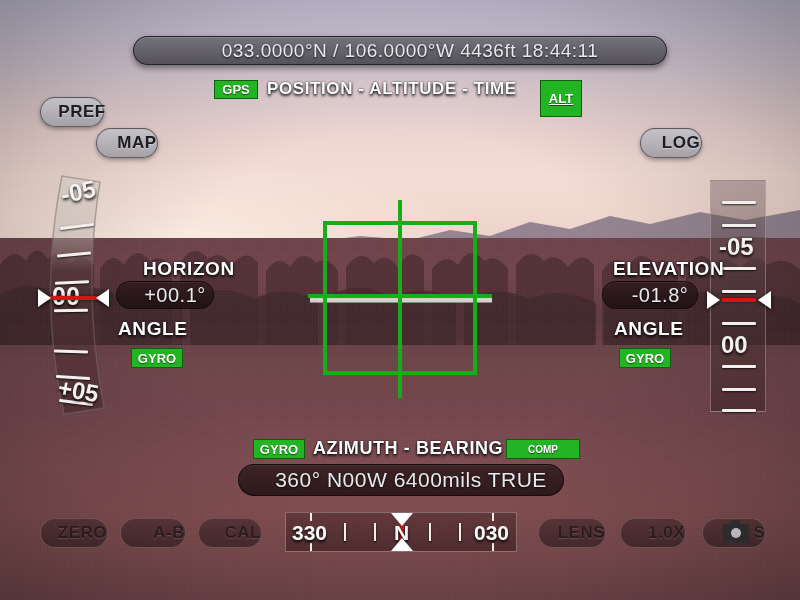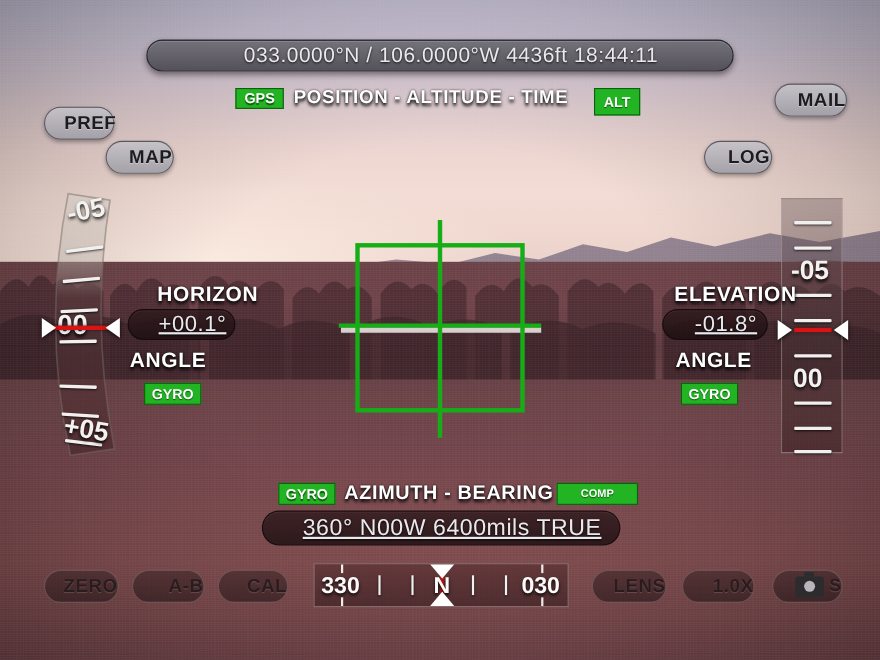--- a/index.html
+++ b/index.html
@@ -107,21 +107,20 @@
   }
   .readout-bar {
     background: linear-gradient(180deg, rgba(112,110,118,0.95), rgba(78,76,84,0.95));
     border: 1px solid rgba(30,28,34,0.9);
     box-shadow: 0 3px 6px rgba(0,0,0,0.45), inset 0 1px 0 rgba(255,255,255,0.18);
   }
   .readout-dark {
     background: linear-gradient(180deg, rgba(44,24,26,0.78), rgba(28,14,16,0.82));
     border: 1px solid rgba(20,10,12,0.9);
     box-shadow: inset 0 1px 0 rgba(255,255,255,0.07);
-    text-decoration: underline;
   }
   .badge {
     position: absolute;
     display: flex;
     align-items: center;
     justify-content: center;
     background: #22b422;
     border: 1px solid #0d5e0d;
     color: #ffffff;
     font-weight: 700;
@@ -292,32 +291,29 @@
   </svg>
 
   <div class="pill readout-bar" id="status-bar" style="left:133px; top:36px; width:534px; height:29px; font-size:19px;">
     <span>033.0000°N / 106.0000°W    4436ft    18:44:11</span>
   </div>
 
   <div class="badge" style="left:214px; top:80px; width:44px; height:19px; font-size:13px;">
     <span>GPS</span>
   </div>
   <div class="hud-label" style="left:267px; top:79px; font-size:17px;">POSITION - ALTITUDE - TIME</div>
-  <div class="badge" style="left:540px; top:80px; width:42px; height:25px; font-size:13px;">
+  <div class="badge" style="left:540px; top:80px; width:42px; height:37px; font-size:13px;text-decoration:underline;">
     <span>ALT</span>
   </div>
 
   <div class="pill btn-light" style="left:40px; top:76px; width:64px; height:30px; font-size:17px;margin-top:21px;">
     <span>PREF</span>
   </div>
   <div class="pill btn-light" style="left:96px; top:128px; width:62px; height:30px; font-size:17px;">
     <span>MAP</span>
-  </div>
-  <div class="pill btn-light" style="left:704px; top:76px; width:66px; height:30px; font-size:17px;">
-    <span>MAIL</span>
   </div>
   <div class="pill btn-light" style="left:640px; top:128px; width:62px; height:30px; font-size:17px;">
     <span>LOG</span>
   </div>
 
   <div id="horizon-gauge" style="position:absolute; left:30px; top:170px; width:100px; height:250px;">
     <svg viewBox="0 0 100 250" style="position:absolute; left:0; top:0; width:100px; height:250px;">
       <defs>
         <linearGradient id="hgGrad" x1="0" y1="0" x2="0" y2="1">
           <stop offset="0%" stop-color="#d2cec6" stop-opacity="0.55"></stop>

